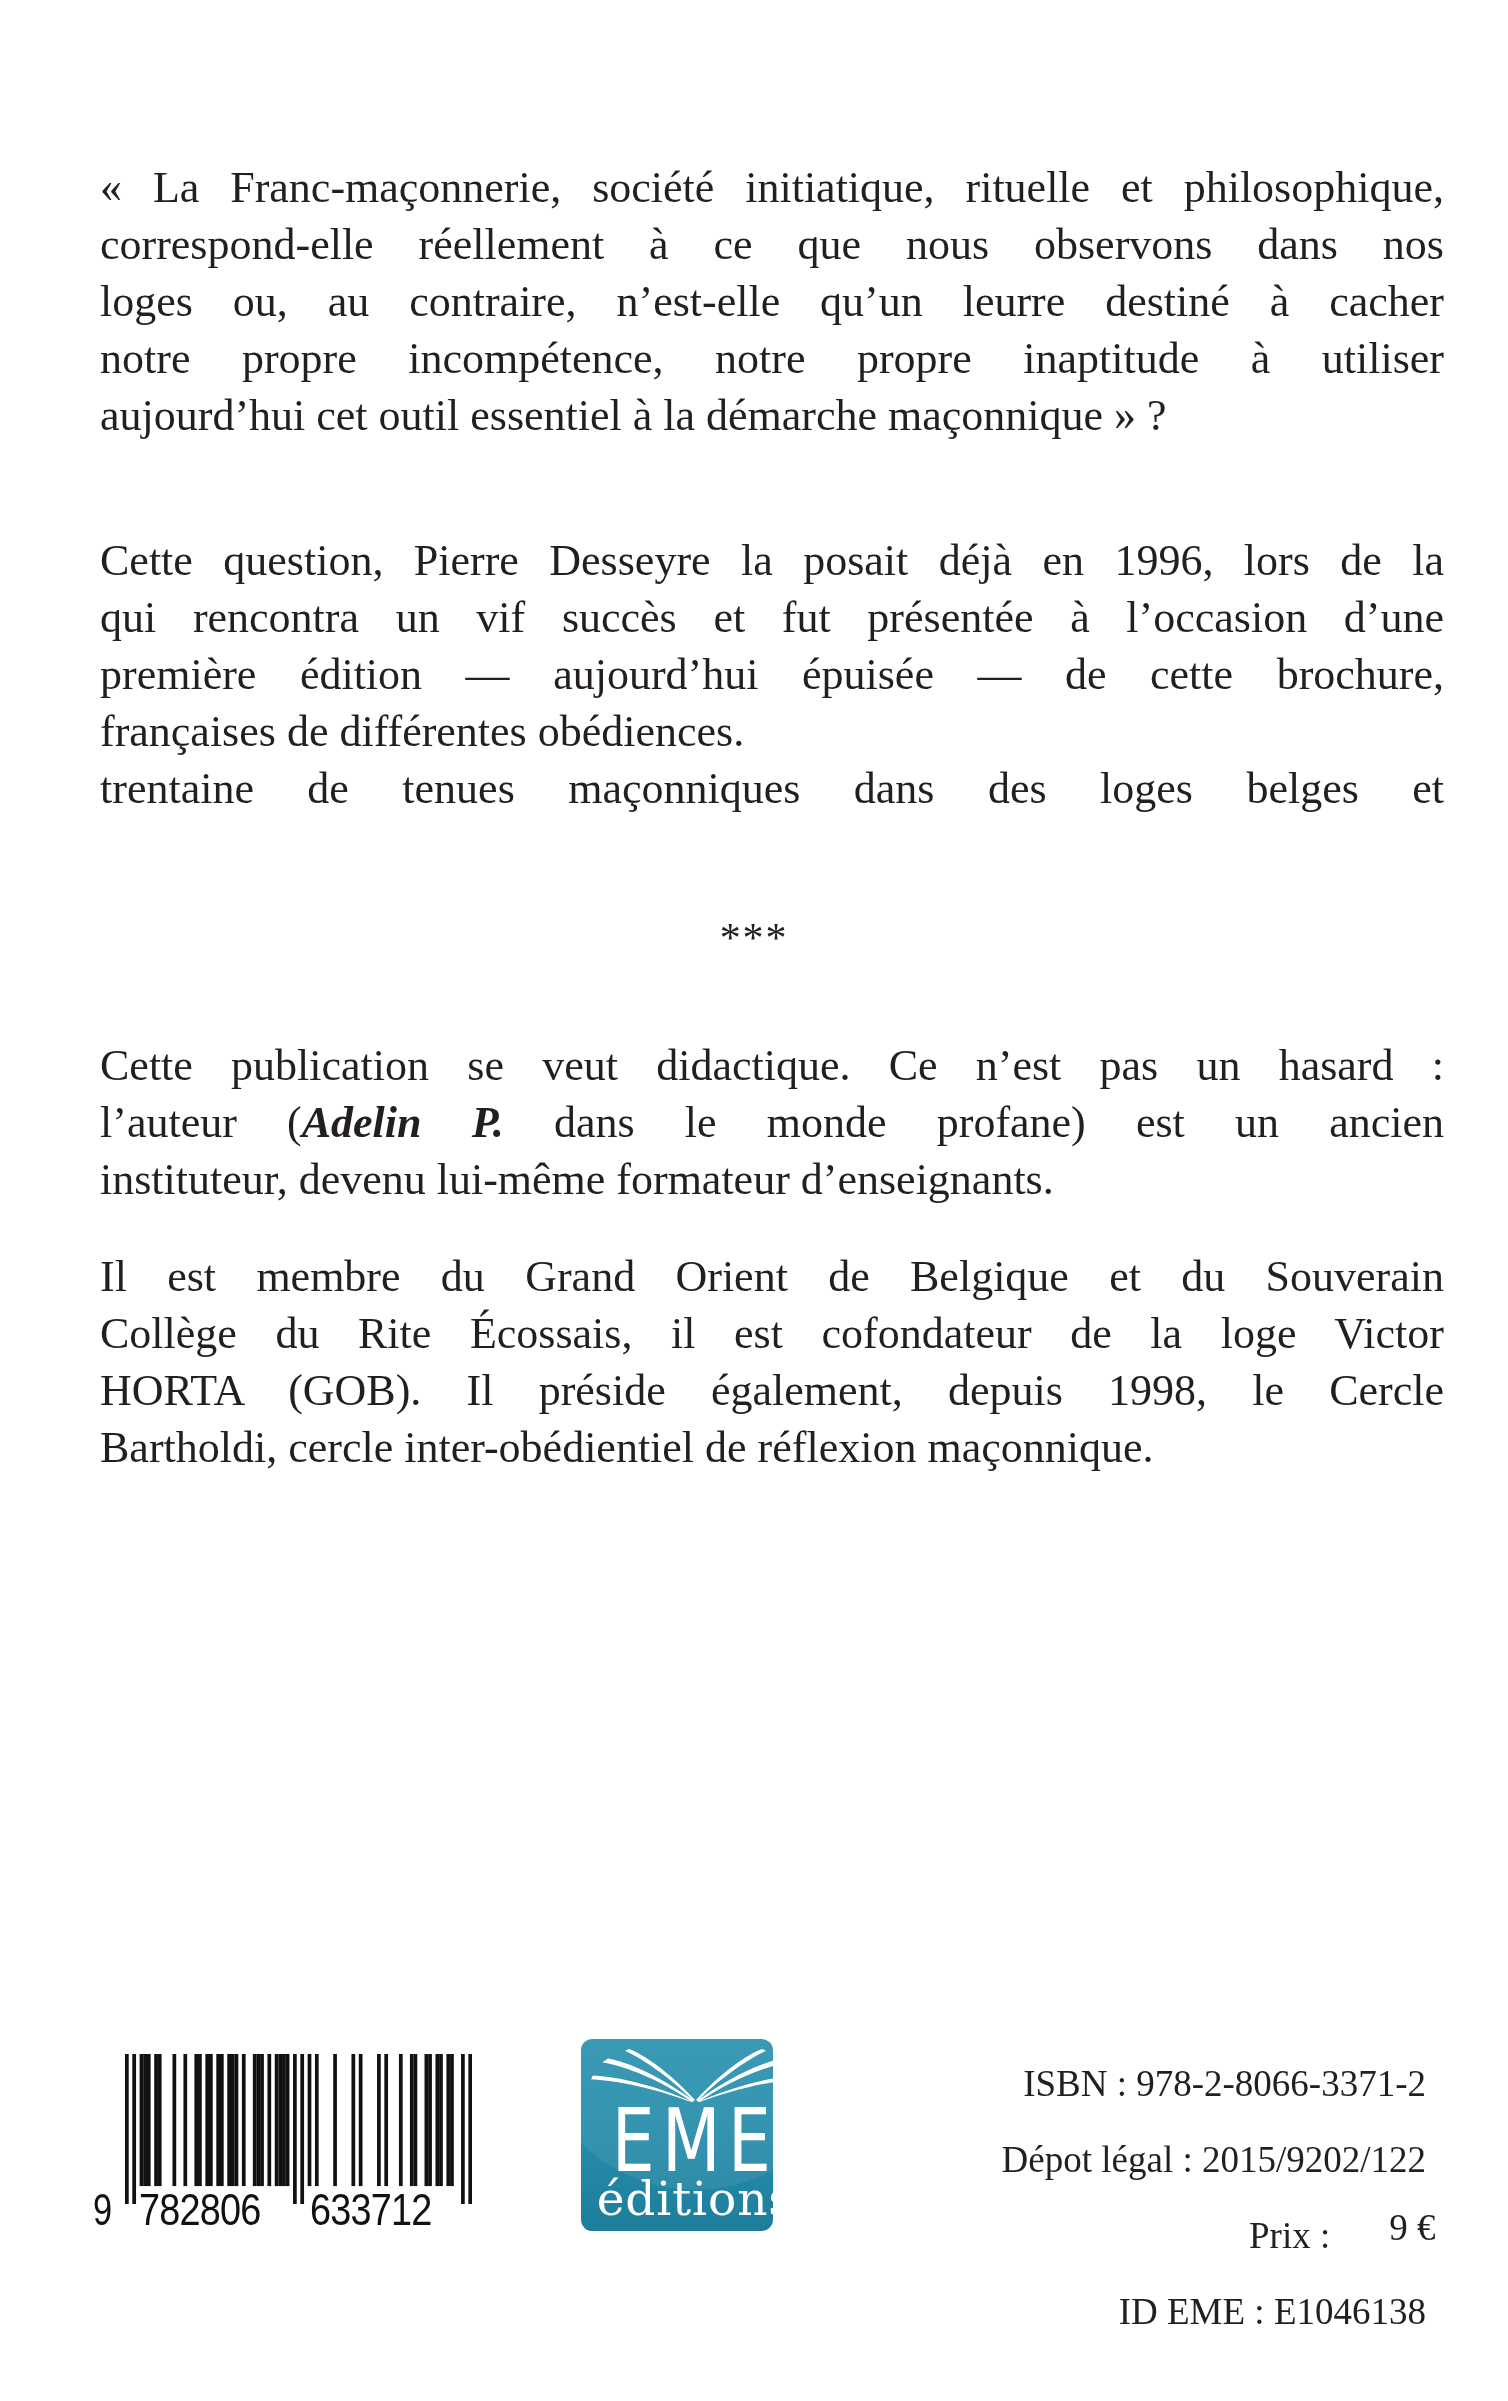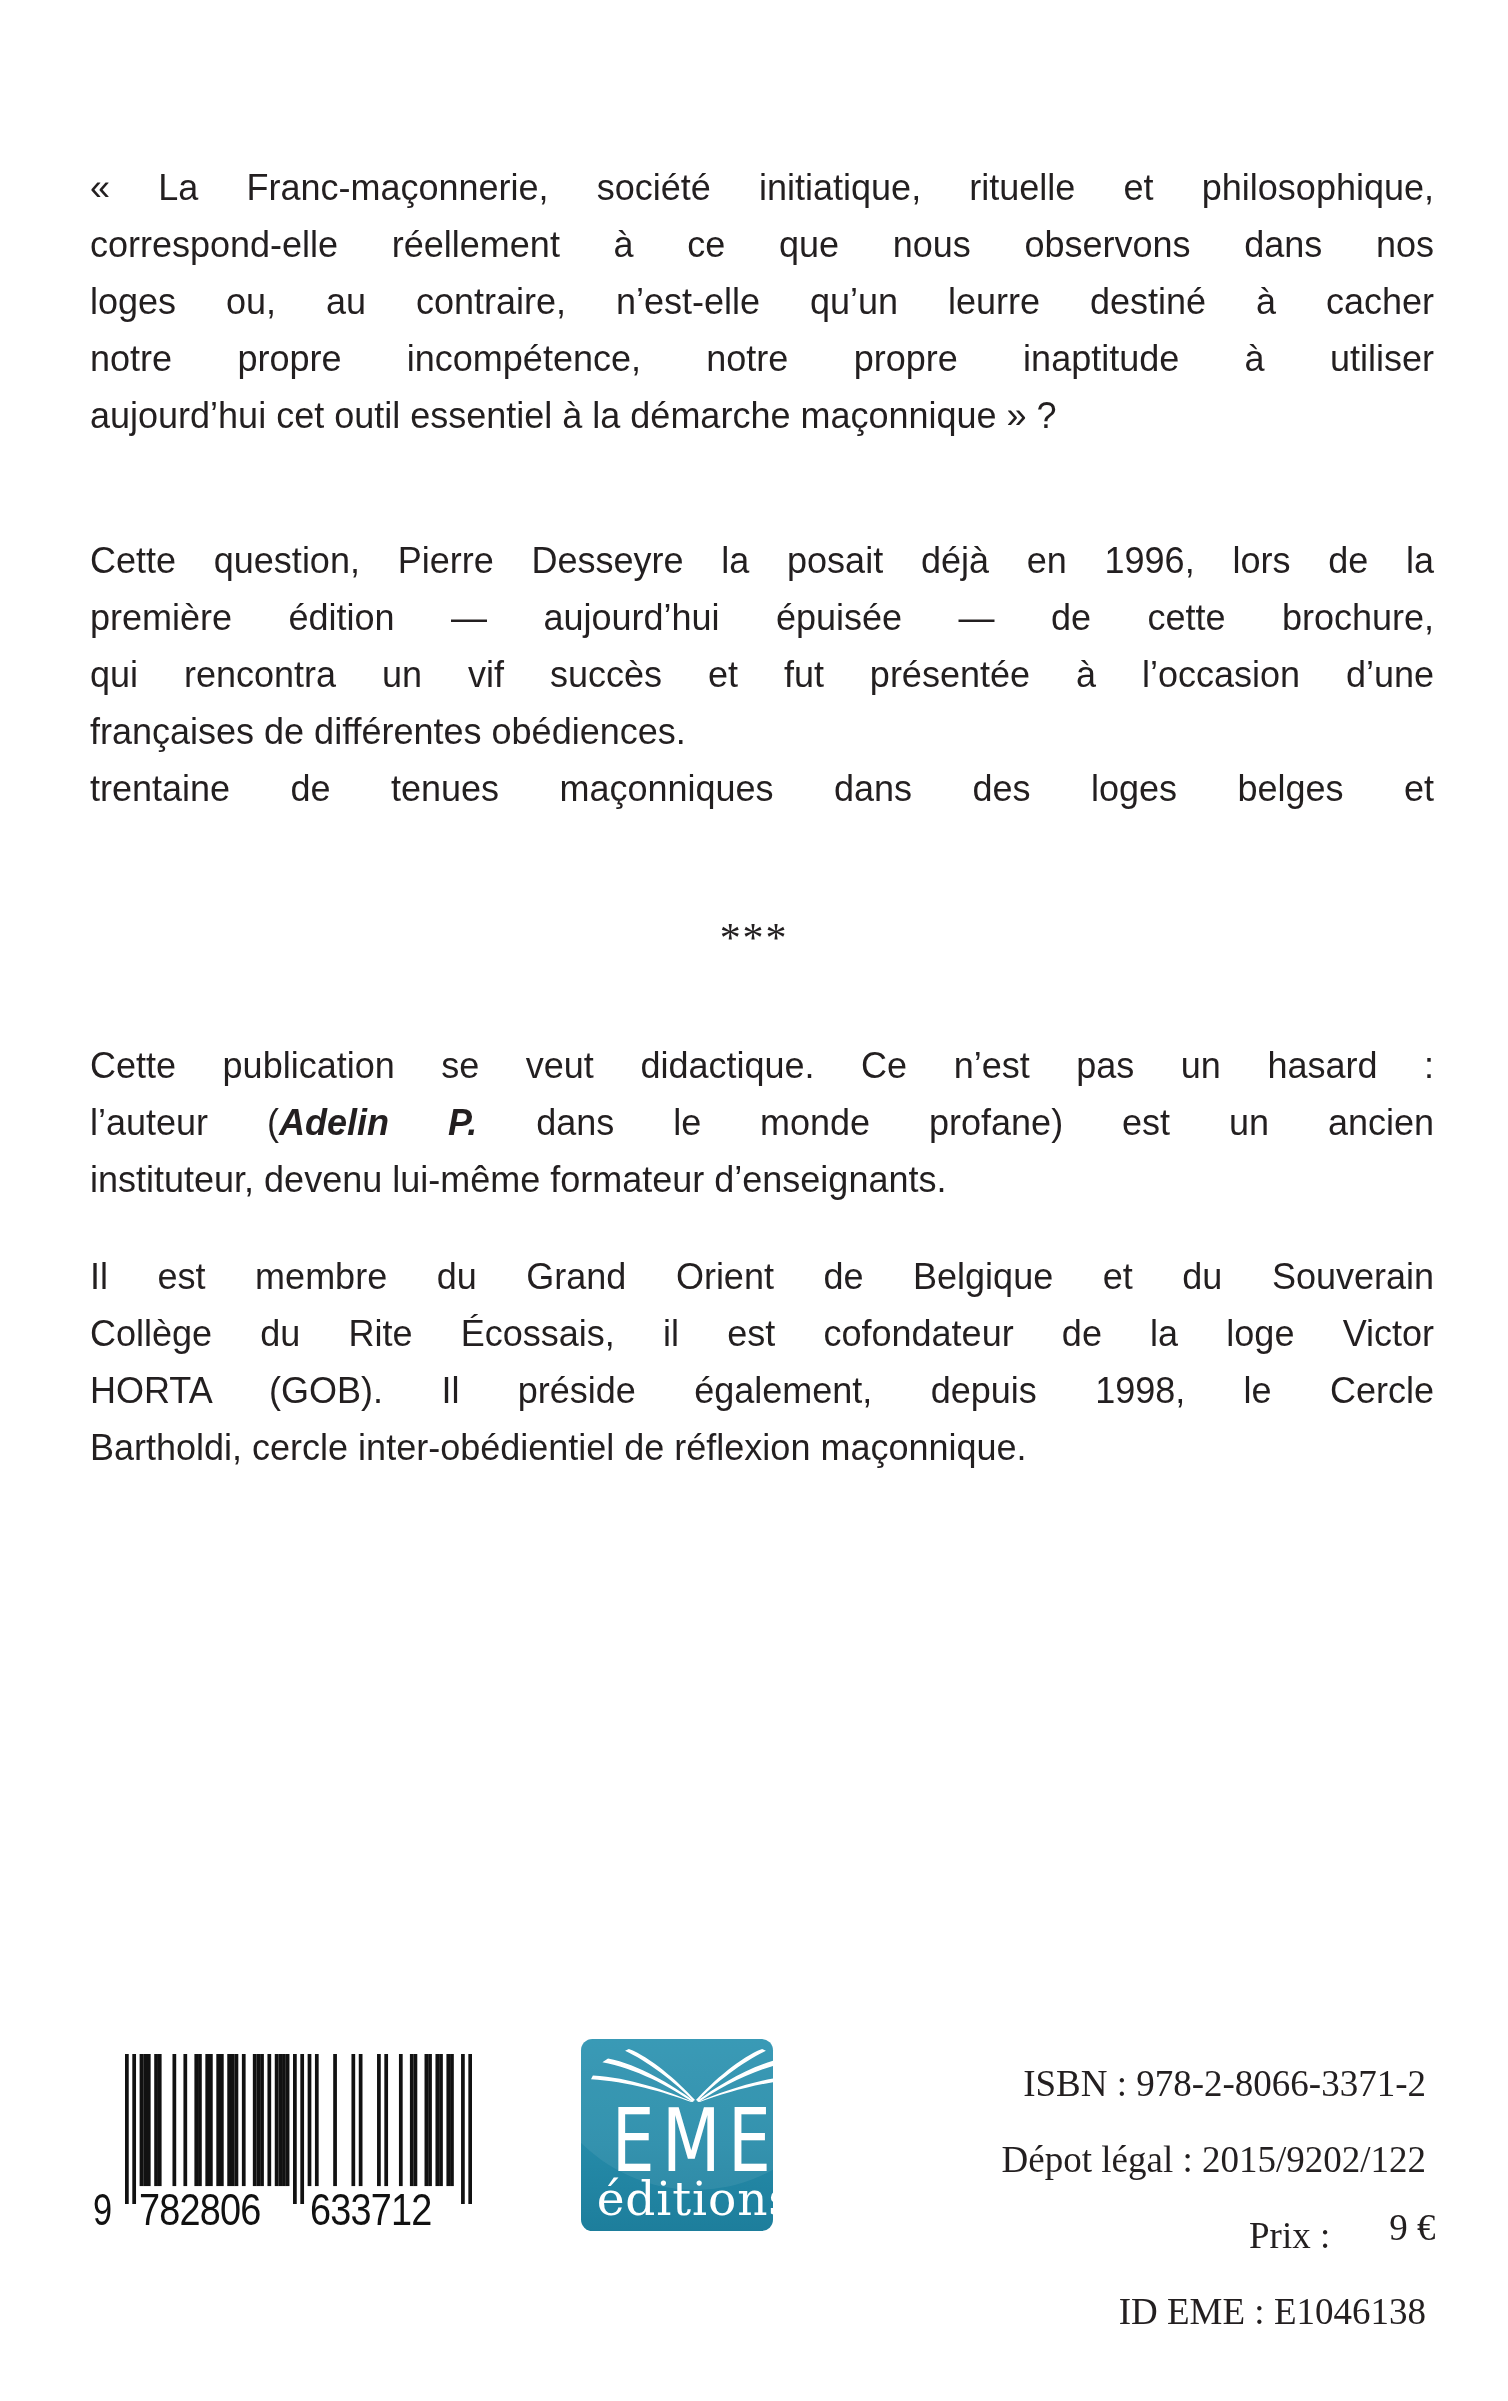--- a/index.html
+++ b/index.html
@@ -1,21 +1,21 @@
 <!DOCTYPE html>
 <html style="font-size:15px"><head>
 <meta charset="utf-8">
 <style>
   html, body { margin: 0; padding: 0; background: #ffffff; }
   body { width: 1508px; height: 2402px; position: relative; overflow: hidden; }
   .page { position: absolute; left: 0; top: 0; width: 1508px; height: 2402px; background: #ffffff; color: #231f20; }
   .para {
-    position: absolute; left: 90px; width: 1344px;
-    font-family: Liberation Sans, sans-serif;
-    font-size: 36px; line-height: 57px; color: #231f20;
+    position: absolute; left: 100px; width: 1344px;
+    font-family: Liberation Serif, serif;
+    font-size: 44px; line-height: 57px; color: #231f20;
   }
   .line { display: block; white-space: nowrap; text-align: justify; text-align-last: justify; height: 57px; overflow: visible; }
   .line.last { text-align: center; text-align-last: left; }
   .bi { font-weight: bold; font-style: italic; }
   .stars {
     position: absolute; left: 0; width: 1508px; top: 910px; text-align: center;
     font-family: "Liberation Serif", serif; font-size: 42px; line-height: 57px;
     letter-spacing: 1.9px; color: #231f20;
   }
   
@@ -57,22 +57,22 @@
   <div class="para" style="top:159px;">
     <span class="line">« La Franc-maçonnerie, société initiatique, rituelle et philosophique,</span>
     <span class="line">correspond-elle réellement à ce que nous observons dans nos</span>
     <span class="line">loges ou, au contraire, n’est-elle qu’un leurre destiné à cacher</span>
     <span class="line">notre propre incompétence, notre propre inaptitude à utiliser</span>
     <span class="line last">aujourd’hui cet outil essentiel à la démarche maçonnique » ?</span>
   </div>
 
   <div class="para" style="top:532px;">
     <span class="line">Cette question, Pierre Desseyre la posait déjà en 1996, lors de la</span>
+    <span class="line">qui rencontra un vif succès et fut présentée à l’occasion d’une</span>
     <span class="line">première édition — aujourd’hui épuisée — de cette brochure,</span>
-    <span class="line">qui rencontra un vif succès et fut présentée à l’occasion d’une</span>
     <span class="line last">françaises de différentes obédiences.</span>
     <span class="line">trentaine de tenues maçonniques dans des loges belges et</span>
   </div>
 
   <div class="stars">***</div>
 
   <div class="para" style="top:1037px;">
     <span class="line">Cette publication se veut didactique. Ce n’est pas un hasard :</span>
     <span class="line"><span>l’auteur (</span><span class="bi">Adelin P.</span><span> dans le monde profane) est un ancien</span></span>
     <span class="line last">instituteur, devenu lui-même formateur d’enseignants.</span>

